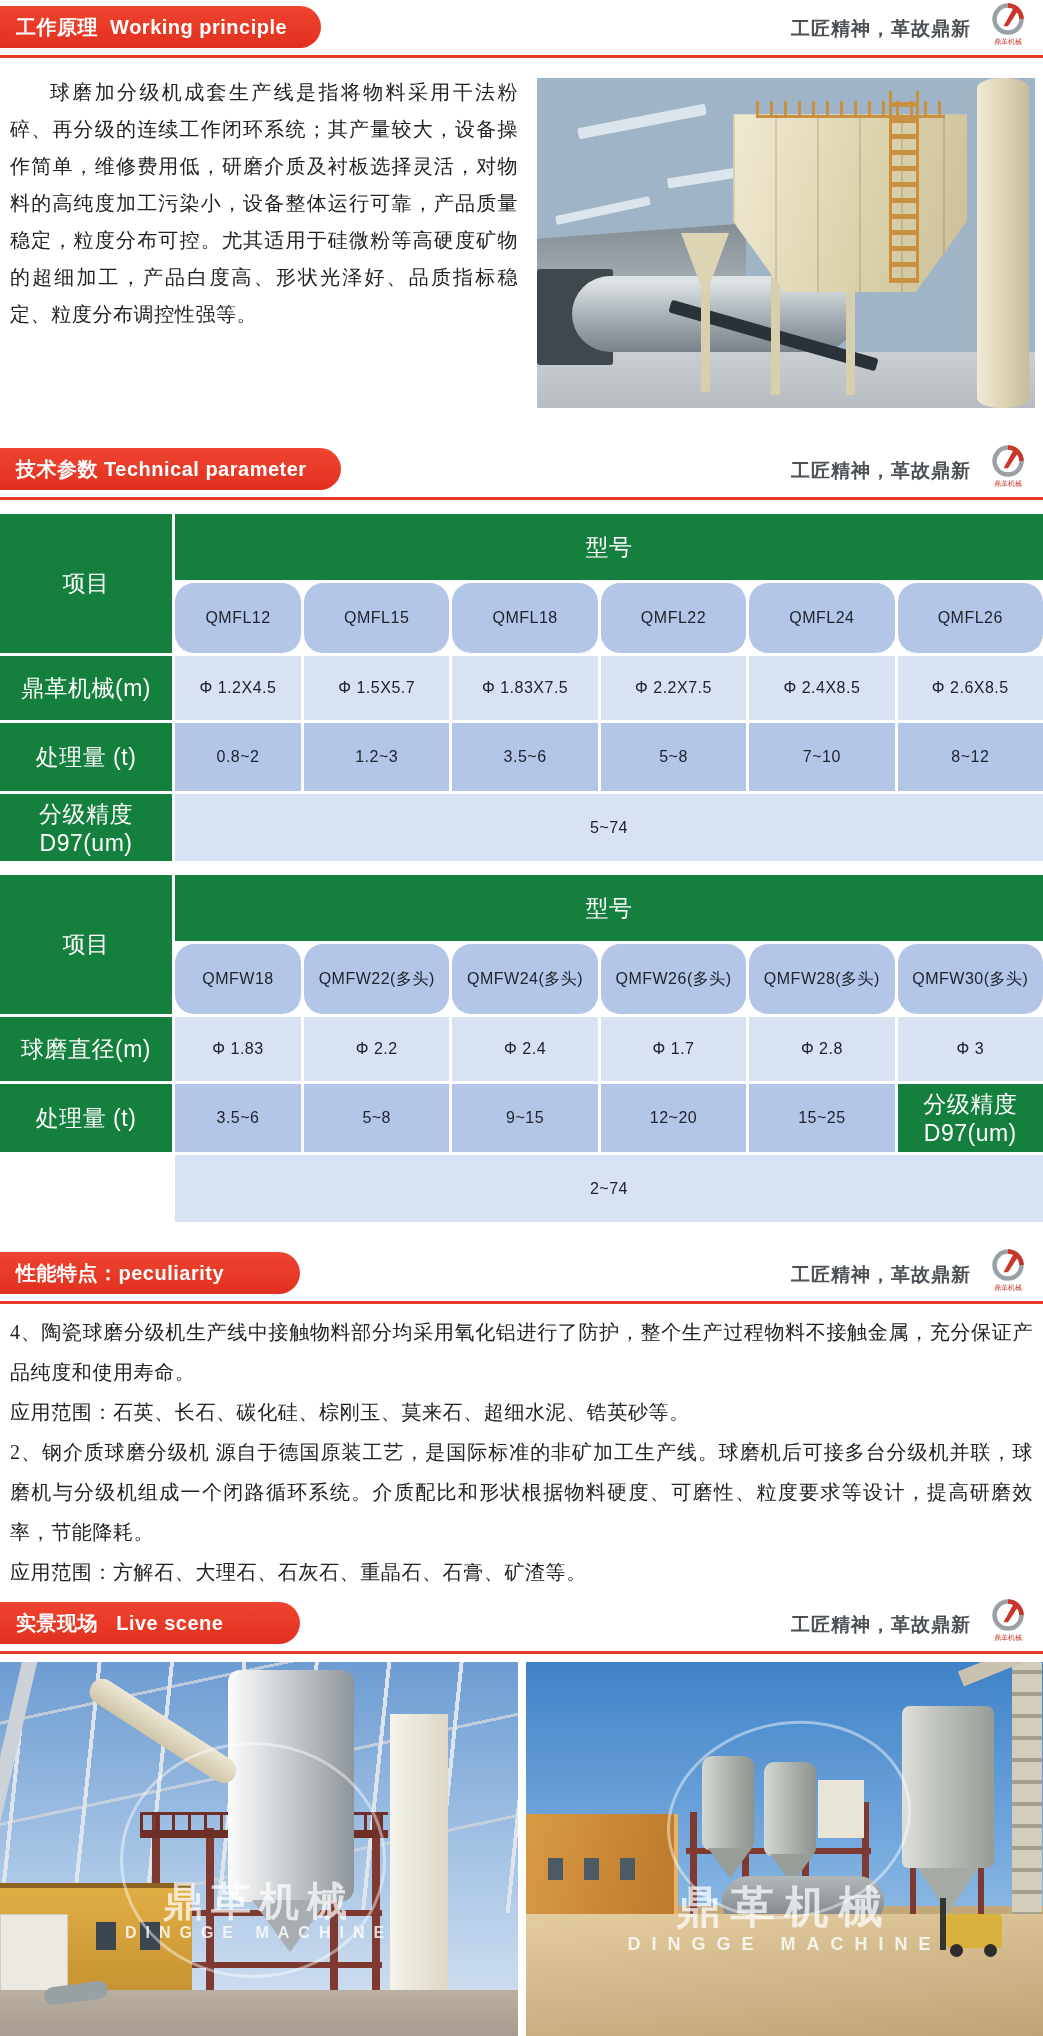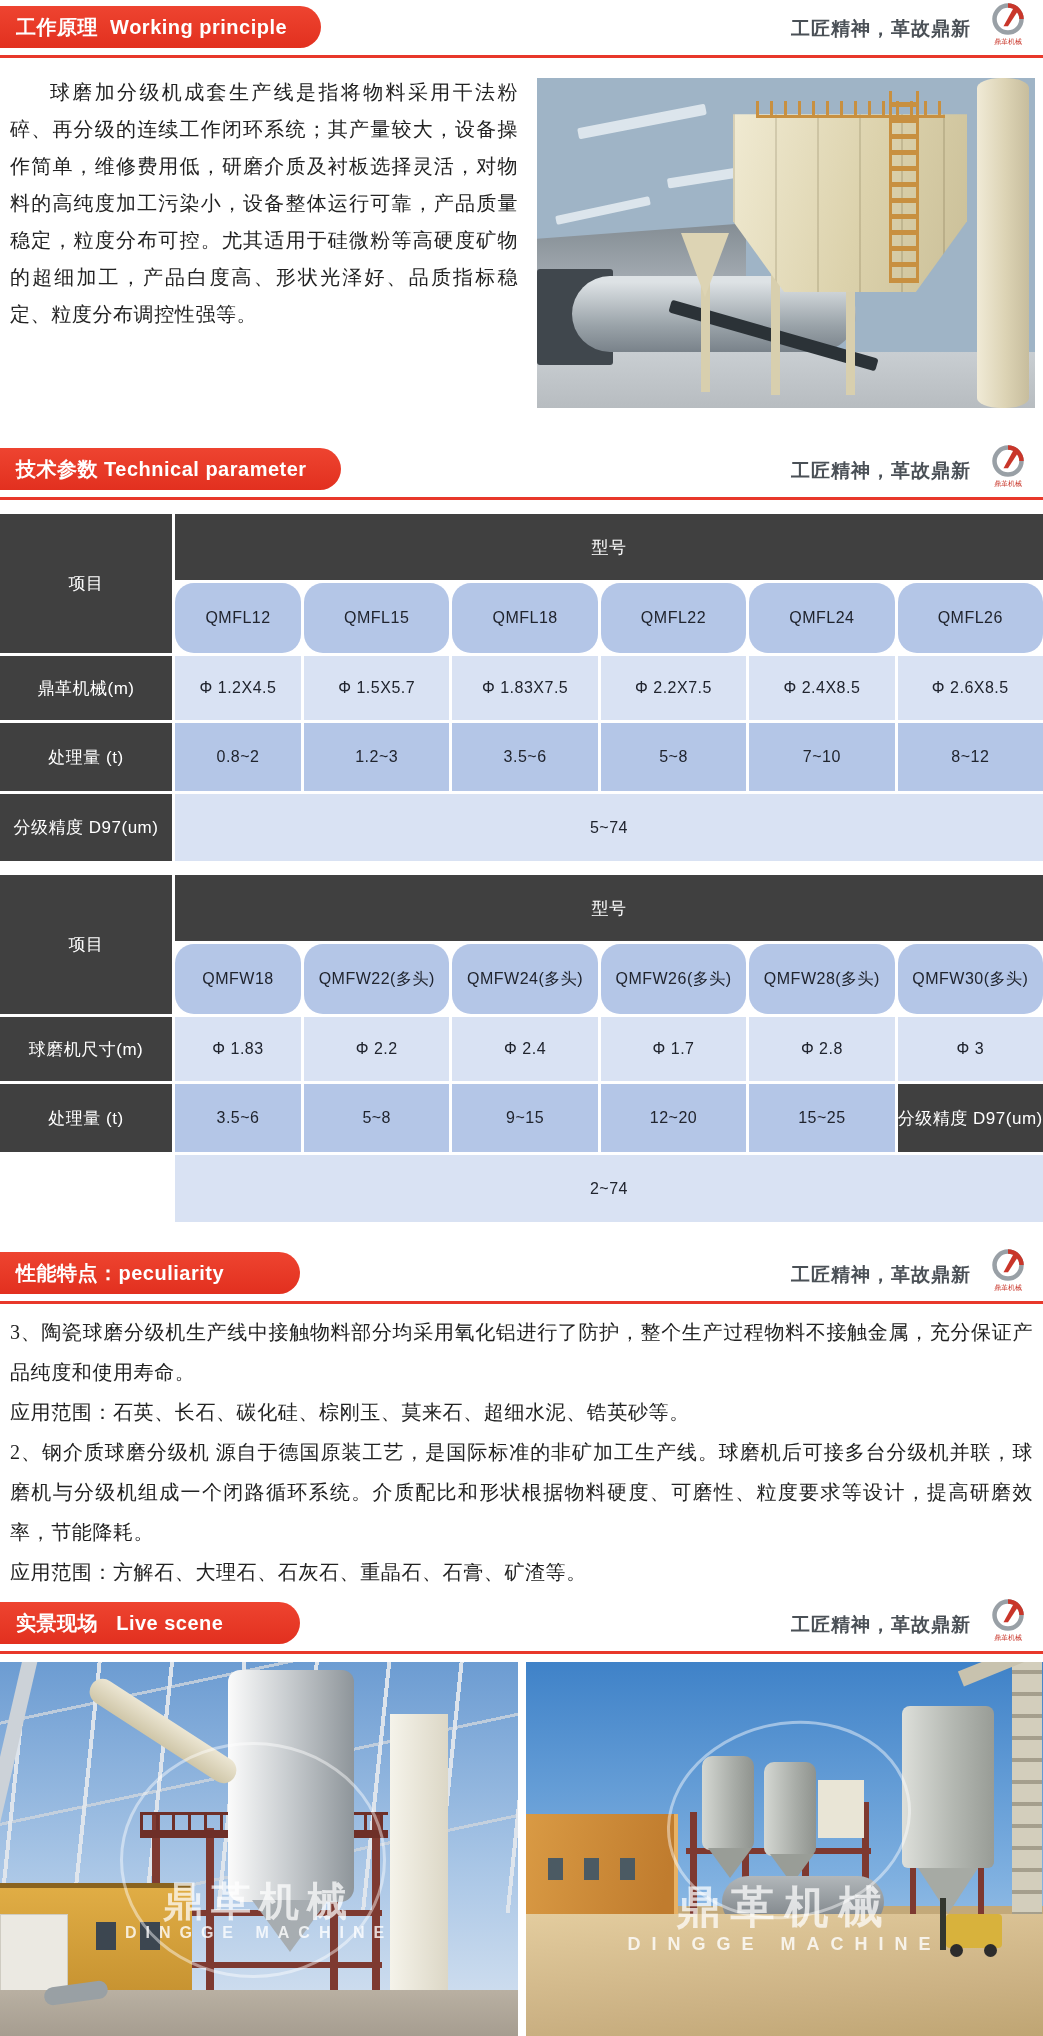--- a/index.html
+++ b/index.html
@@ -57,21 +57,21 @@
   .p1-ladder{right:116px;top:4%;width:24px;height:58%;
     background:repeating-linear-gradient(0deg,#c89040 0 5px,transparent 5px 16px);
     border-left:3px solid #c89040;border-right:3px solid #c89040;}
   .p1-leg{background:#d8cfae;width:9px;}
 
   
   .ptable{display:grid;grid-template-columns:172px 126px repeat(5,1fr);
           grid-template-rows:66px 70px 64px 68px 67px;gap:3px;background:#fff;margin-top:14px;}
   .cell{display:flex;align-items:center;justify-content:center;font-size:16px;
         color:#20242e;letter-spacing:.5px;text-align:center;}
-  .hc{background:#404040;color:#fff;font-size:17px;}
+  .hc{background:#15803d;color:#fff;font-size:23px;}
   .corner{grid-row:1/3;grid-column:1;}
   .group{grid-column:2/8;}
   .mc{background:#b4c6e7;border-radius:19px;}
   .vl{background:#d9e2f3;}
   .vm{background:#b4c6e7;}
   .merged{grid-column:2/8;}
   .t2{margin-top:14px;}
 
   
   .features{margin-top:8px;padding:0 10px;font-family:"Liberation Serif","DejaVu Serif",serif;}
@@ -237,21 +237,21 @@
 
 <div class="ptable t2">
   <div class="cell hc corner">项目</div>
   <div class="cell hc group">型号</div>
   <div class="cell mc">QMFW18</div>
   <div class="cell mc">QMFW22(多头)</div>
   <div class="cell mc">QMFW24(多头)</div>
   <div class="cell mc">QMFW26(多头)</div>
   <div class="cell mc">QMFW28(多头)</div>
   <div class="cell mc">QMFW30(多头)</div>
-  <div class="cell hc">球磨机尺寸(m)</div>
+  <div class="cell hc">球磨直径(m)</div>
   <div class="cell vl">Φ 1.83</div>
   <div class="cell vl">Φ 2.2</div>
   <div class="cell vl">Φ 2.4</div>
   <div class="cell vl">Φ 1.7</div>
   <div class="cell vl">Φ 2.8</div>
   <div class="cell vl">Φ 3</div>
   <div class="cell hc">处理量 (t)</div>
   <div class="cell vm">3.5~6</div>
   <div class="cell vm">5~8</div>
   <div class="cell vm">9~15</div>
@@ -271,21 +271,21 @@
       <circle cx="22" cy="19" r="15" fill="none" stroke="#99a0a6" stroke-width="5"></circle>
       <path d="M22 4 a15 15 0 0 1 15 15" fill="none" stroke="#c9362a" stroke-width="5"></path>
       <path d="M28 7 L17 27 L22 27 L33 10 Z" fill="#c9362a"></path>
     </svg>
     <div class="logo-sub">鼎革机械</div>
   </div>
   <div class="redline"></div>
 </div>
 
 <div class="features">
-  <p>3、陶瓷球磨分级机生产线中接触物料部分均采用氧化铝进行了防护，整个生产过程物料不接触金属，充分保证产品纯度和使用寿命。</p>
+  <p>4、陶瓷球磨分级机生产线中接触物料部分均采用氧化铝进行了防护，整个生产过程物料不接触金属，充分保证产品纯度和使用寿命。</p>
   <p>应用范围：石英、长石、碳化硅、棕刚玉、莫来石、超细水泥、锆英砂等。</p>
   <p>2、钢介质球磨分级机 源自于德国原装工艺，是国际标准的非矿加工生产线。球磨机后可接多台分级机并联，球磨机与分级机组成一个闭路循环系统。介质配比和形状根据物料硬度、可磨性、粒度要求等设计，提高研磨效率，节能降耗。</p>
   <p>应用范围：方解石、大理石、石灰石、重晶石、石膏、矿渣等。</p>
 </div>
 
 <div class="sec-header" style="margin-top:4px;">
   <div class="banner">
     <span>实景现场   Live scene</span>
   </div>
   <div class="slogan">工匠精神，革故鼎新</div>

